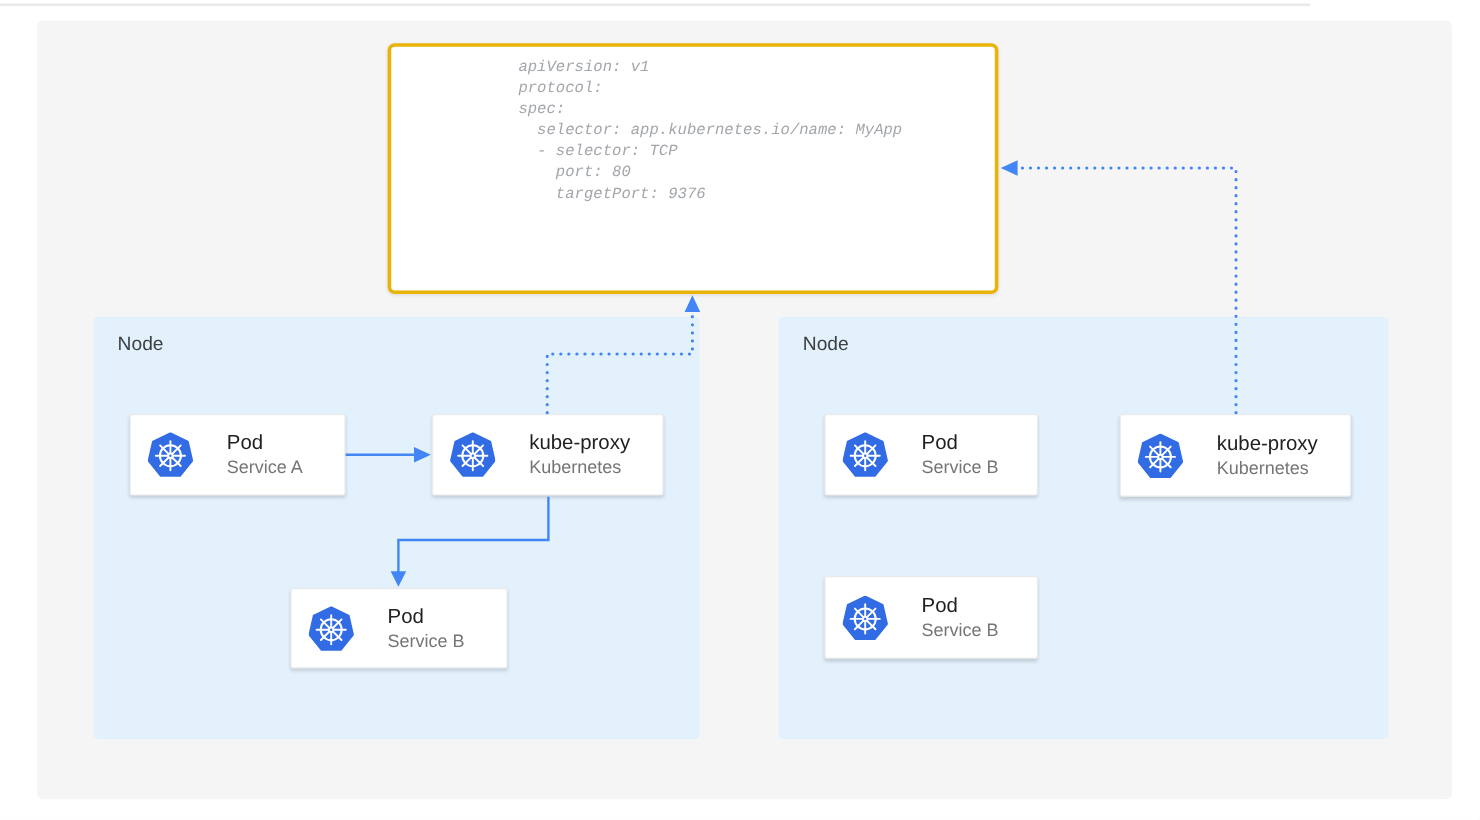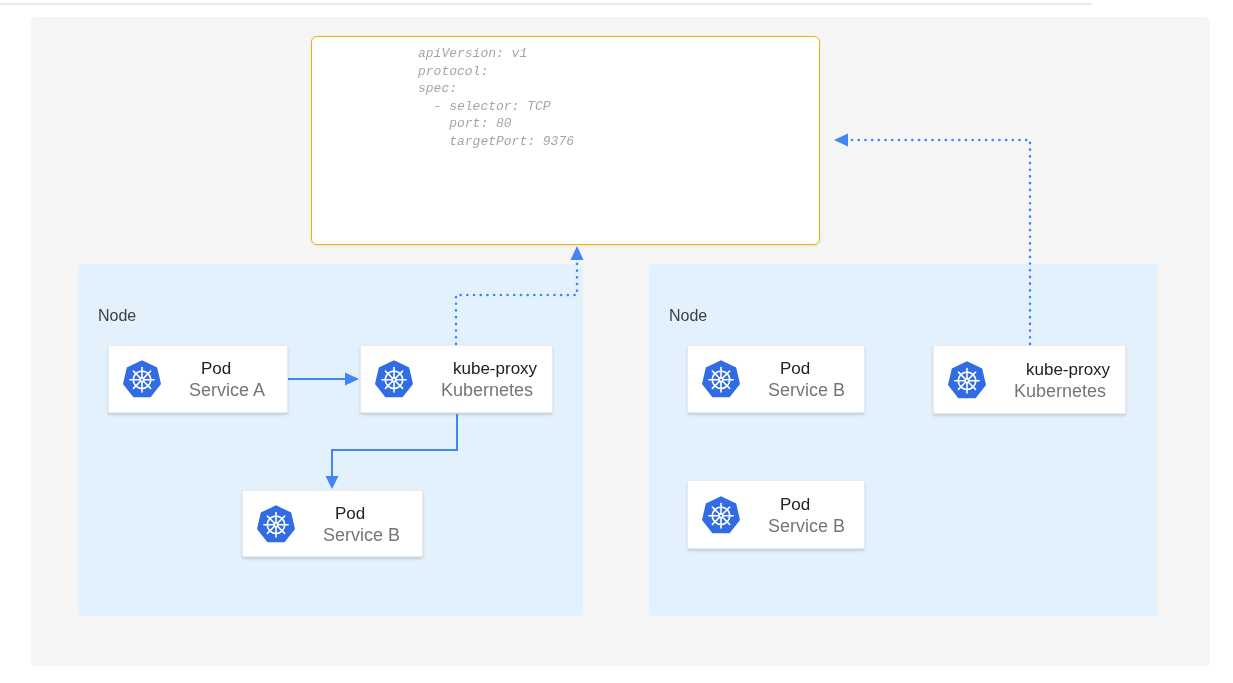--- a/index.html
+++ b/index.html
@@ -7,42 +7,42 @@
        font-family:"Liberation Sans",sans-serif;}
   .abs{position:absolute;}
 
   
   .top-line{left:0;top:3px;width:1092px;height:2px;background:#e9e9e9;border-radius:0 2px 2px 0;}
 
   
   .canvas{left:31px;top:17px;width:1179px;height:649px;background:#f5f5f6;border-radius:5px;}
 
   
-  .yaml-box{left:311px;top:36px;width:509px;height:209px;background:#ffffff;
-    border:1px solid #eab308;border-radius:6px;box-shadow:0 1px 3px rgba(0,0,0,.08);
+  .yaml-box{left:323px;top:36px;width:509px;height:209px;background:#ffffff;
+    border:3px solid #eab308;border-radius:6px;box-shadow:0 1px 3px rgba(0,0,0,.08);
     box-sizing:border-box;padding:8px 8px 0 106px;
     font-family:"Liberation Mono","DejaVu Sans Mono",monospace;
     font-style:italic;font-size:13px;line-height:17.6px;color:#a2a6ab;}
   .yaml-line{white-space:pre;}
   .yaml-line b{color:#3f4347;font-weight:bold;}
 
   
   .node{background:#e3f1fc;border-radius:4px;box-sizing:border-box;}
   .node-left{left:78px;top:264px;width:505px;height:352px;}
   .node-right{left:649px;top:264px;width:508px;height:352px;}
-  .node-label{position:absolute;left:20px;top:15px;font-size:16px;color:#3c4043;margin-top:28px;}
+  .node-label{position:absolute;left:20px;top:15px;font-size:16px;color:#3c4043;}
 
   
   .card{background:#ffffff;border:1px solid #ebebeb;border-radius:2px;
     box-shadow:0 2px 3px rgba(0,0,0,.14);box-sizing:border-box;
     display:flex;align-items:center;}
   .card .k8s{width:38px;height:38px;margin-left:14px;flex:0 0 auto;}
   .card .txt{margin-left:28px;display:flex;flex-direction:column;gap:2px;}
-  .card .title{font-size:17px;color:#212121;line-height:20px;margin-left:12px;}
-  .card .subtitle{font-size:18px;color:#757575;line-height:18px;}
+  .card .title{font-size:17px;color:#212121;line-height:20px;}
+  .card .subtitle{font-size:15px;color:#757575;line-height:18px;}
 
   .card-a        {left:108px;top:345px;width:180px;height:68px;}
   .card-kp-left  {left:360px;top:345px;width:193px;height:68px;}
   .card-b-left   {left:242px;top:490px;width:181px;height:67px;}
   .card-b-rtop   {left:687px;top:345px;width:178px;height:68px;}
   .card-kp-right {left:933px;top:345px;width:193px;height:69px;}
   .card-b-rbot   {left:687px;top:480px;width:178px;height:69px;}
 
   svg.overlay{position:absolute;left:0;top:0;width:1233px;height:683px;pointer-events:none;}
   .hidden-defs{position:absolute;width:0;height:0;overflow:hidden;}
@@ -71,20 +71,21 @@
   </defs>
 </svg>
 
 <div class="abs top-line"></div>
 <div class="abs canvas"></div>
 
 <div class="abs yaml-box">
   <div class="yaml-line"><span>apiVersion: v1</span><b></b><span></span><b></b></div>
   <div class="yaml-line"><span>protocol:</span><b></b><span></span><b></b></div>
   <div class="yaml-line"><span>spec:</span><b></b><span></span><b></b></div>
+  <div class="yaml-line"><span>  selector: app.kubernetes.io/name: MyApp</span><b></b><span></span><b></b></div>
   <div class="yaml-line"><span>  - selector: TCP</span><b></b><span></span><b></b></div>
   <div class="yaml-line"><span>    port: 80</span><b></b><span></span><b></b></div>
   <div class="yaml-line"><span>    targetPort: 9376</span><b></b><span></span><b></b></div>
 </div>
 
 <div class="abs node node-left">
   <div class="node-label">Node</div>
 </div>
 
 <div class="abs node node-right">

